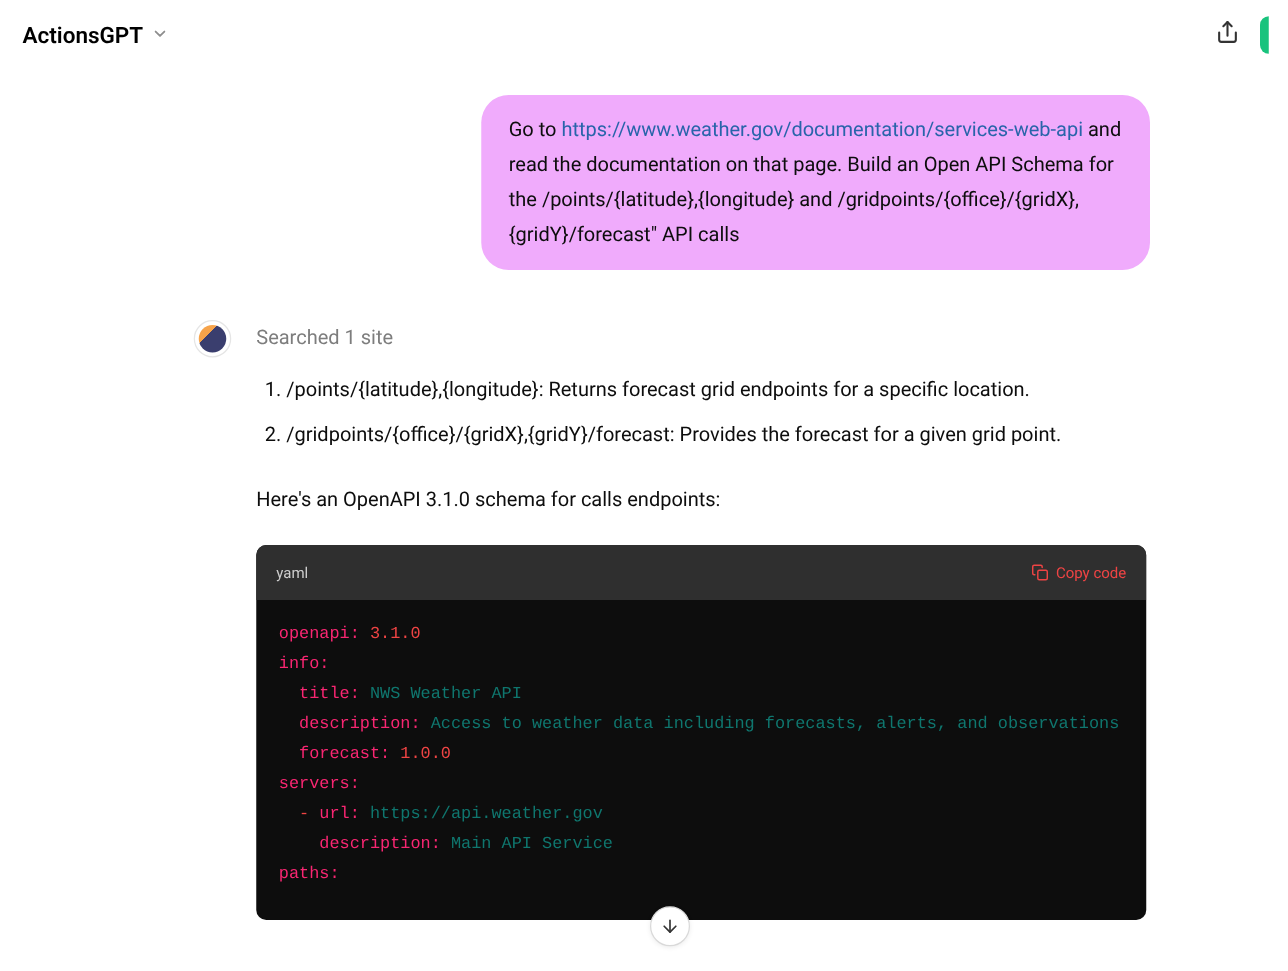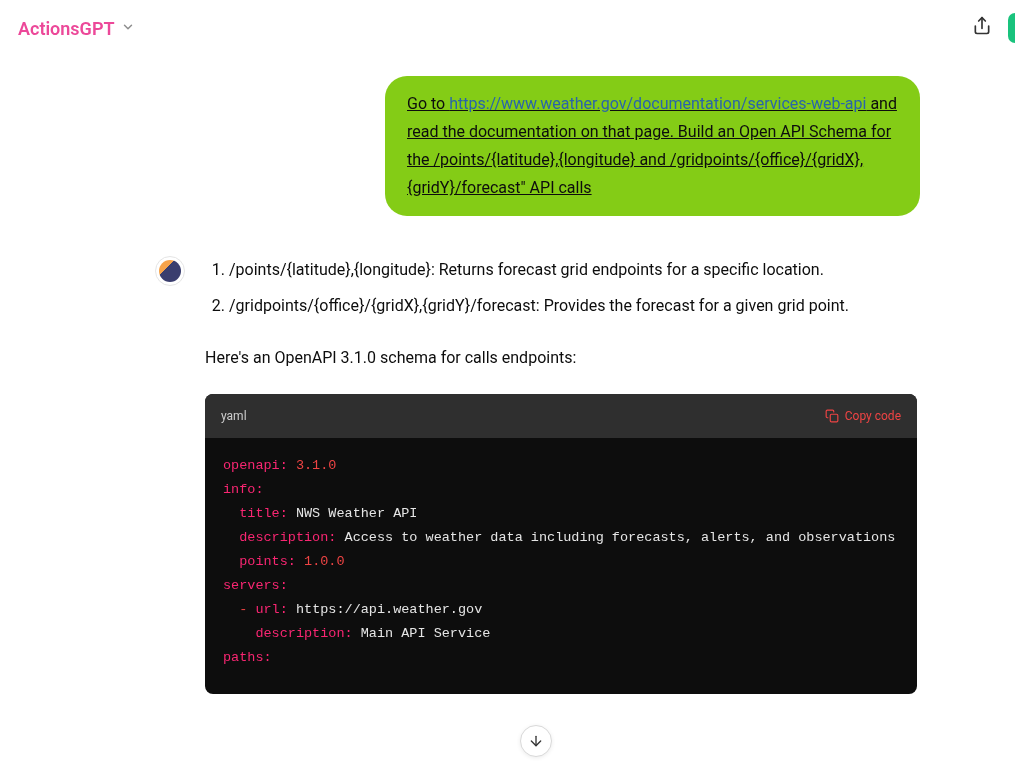--- a/index.html
+++ b/index.html
@@ -21,21 +21,21 @@
   }
   .title-wrap {
     display: flex;
     align-items: center;
     gap: 6px;
     cursor: pointer;
   }
   .title {
     font-size: 18px;
     font-weight: 600;
-    color: #ec4899;
+    color: #000000;
   }
   .chev {
     color: #8e8e8e;
   }
   .header-right {
     display: flex;
     align-items: center;
     gap: 16px;
   }
   .share-btn {
@@ -54,29 +54,28 @@
     padding-top: 20px;
   }
   .row {
     display: flex;
     width: 100%;
     padding: 0 20px;
   }
 
   .user-row { justify-content: flex-end; }
   .user-bubble {
-    background: #84cc16;
+    background: #f0abfc;
     border-radius: 22px;
     padding: 14px 22px;
     max-width: 535px;
     font-size: 16px;
     line-height: 28px;
     color: #0d0d0d;
     margin-right: 90px;
-    text-decoration: underline;
   }
   .user-bubble a { color: #2964aa; text-decoration: none; }
 
   .assistant-row {
     margin-top: 40px;
     align-items: flex-start;
   }
   .assist-avatar {
     width: 30px;
     height: 30px;
@@ -142,21 +141,21 @@
   }
   .codebody {
     padding: 16px 18px 0 18px;
     font-family: "SFMono-Regular", Consolas, "Liberation Mono", Menlo, monospace;
     font-size: 13.5px;
     line-height: 24px;
     white-space: pre;
     overflow: hidden;
   }
   .tk-key { color: #f92672; margin-top: 20px; }
-  .tk-str { color: #e5e5e5; }
+  .tk-str { color: #0f766e; }
   .tk-p   { color: #ef4444; }
 
   .scroll-down {
     position: absolute;
     left: 520px;
     bottom: 20px;
     width: 32px;
     height: 32px;
     border-radius: 50%;
     background: #fff;
@@ -199,20 +198,21 @@
     <div class="user-bubble">
       <span>Go to </span><a href="#">https://www.weather.gov/documentation/services-web-api</a><span> and read the documentation on that page. Build an Open API Schema for the /points/{latitude},{longitude} and /gridpoints/{office}/{gridX},{gridY}/forecast" API calls</span>
     </div>
   </div>
 
   <div class="row assistant-row">
     <div class="assist-avatar">
       <div class="assist-avatar-inner"></div>
     </div>
     <div class="assist-body">
+      <div class="status-line">Searched 1 site</div>
       <ol class="ol">
         <li><b>/points/{latitude},{longitude}</b><span>: Returns forecast grid endpoints for a specific location.</span></li>
         <li><b>/gridpoints/{office}/{gridX},{gridY}/forecast</b><span>: Provides the forecast for a given grid point.</span></li>
       </ol>
       <div class="para">Here's an OpenAPI 3.1.0 schema for calls endpoints:</div>
 
       <div class="codebox">
         <div class="codehead">
           <span>yaml</span>
           <span class="copybtn">
@@ -220,21 +220,21 @@
                 <rect x="9" y="9" width="13" height="13" rx="2"></rect>
                 <path d="M5 15H4a2 2 0 0 1-2-2V4a2 2 0 0 1 2-2h9a2 2 0 0 1 2 2v1"></path>
               </svg>
             <span>Copy code</span>
           </span>
         </div>
         <div class="codebody"><span class="tk-key">openapi:</span> <span class="tk-p">3.1.0</span>
 <span class="tk-key">info:</span>
   <span class="tk-key">title:</span> <span class="tk-str">NWS Weather API</span>
   <span class="tk-key">description:</span> <span class="tk-str">Access to weather data including forecasts, alerts, and observations</span>
-  <span class="tk-key">points:</span> <span class="tk-p">1.0.0</span>
+  <span class="tk-key">forecast:</span> <span class="tk-p">1.0.0</span>
 <span class="tk-key">servers:</span>
   <span class="tk-p">-</span> <span class="tk-key">url:</span> <span class="tk-str">https://api.weather.gov</span>
     <span class="tk-key">description:</span> <span class="tk-str">Main API Service</span>
 <span class="tk-key">paths:</span>
   </div>
       </div>
 
     </div>
   </div>
 

